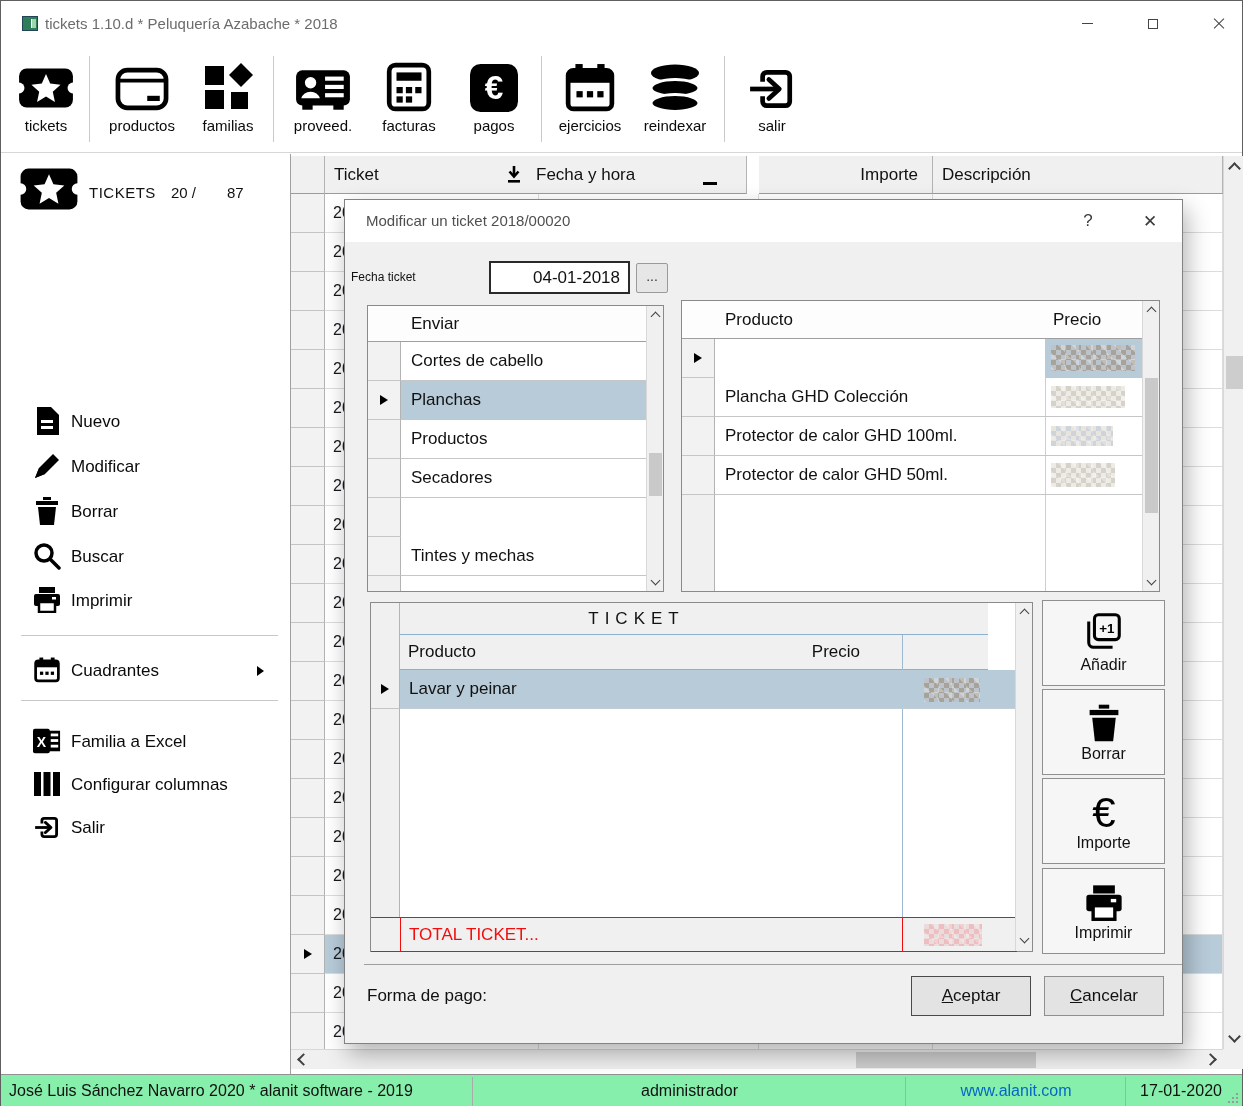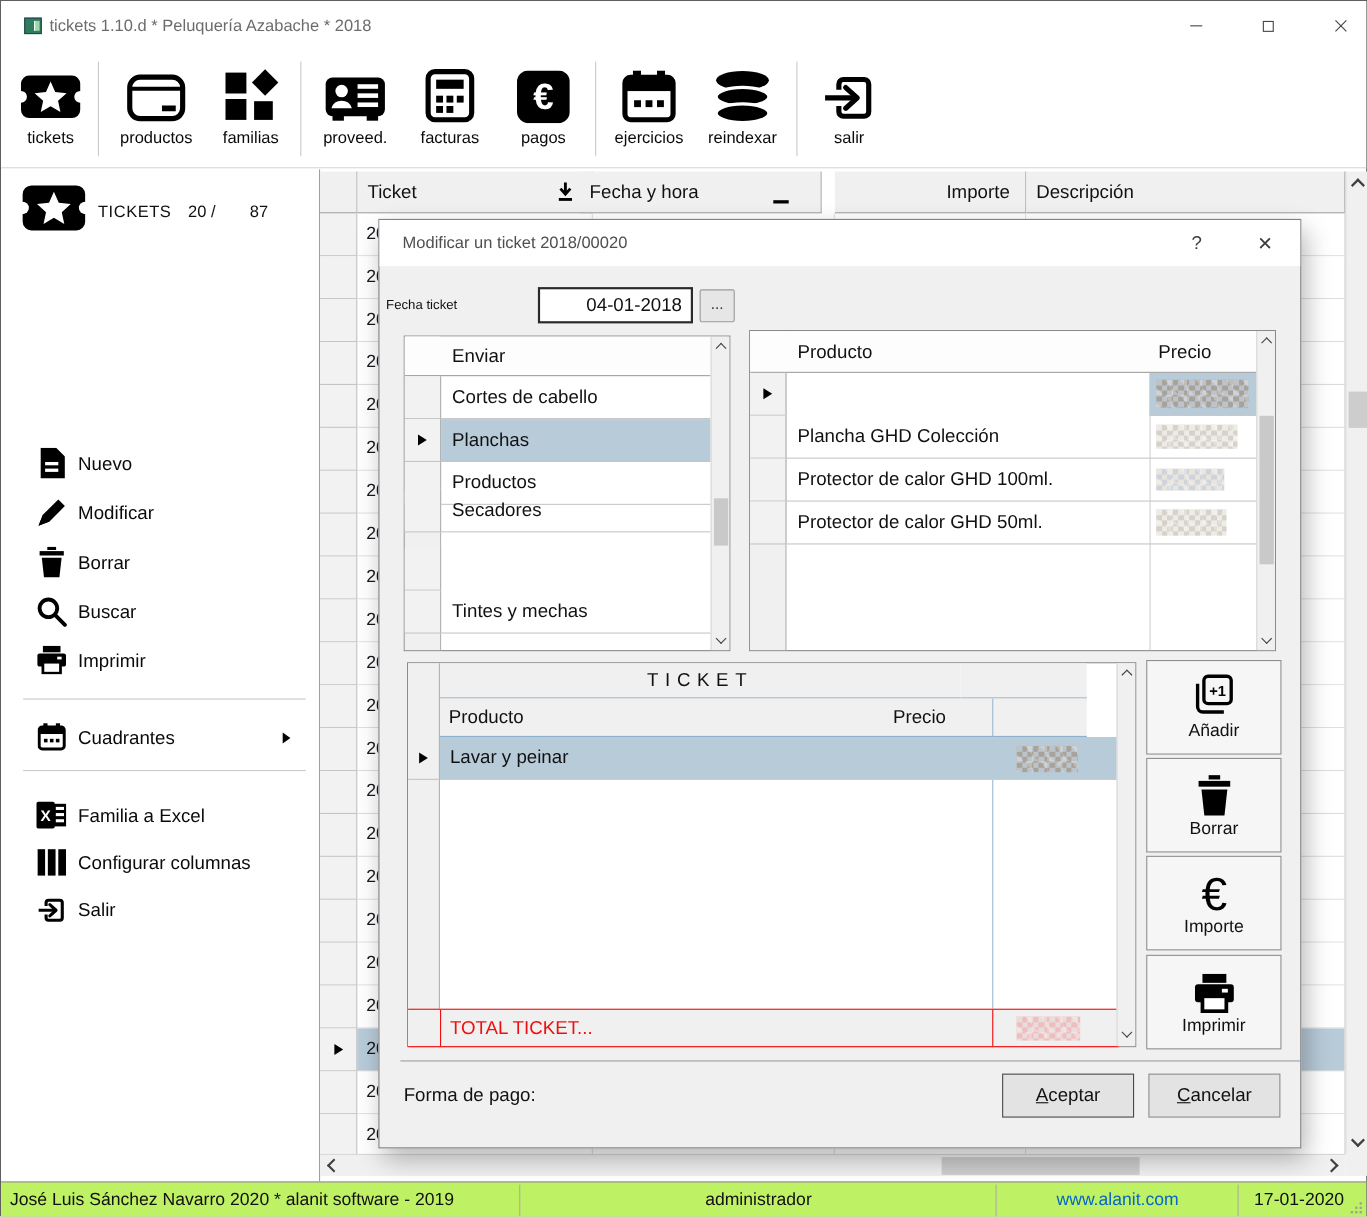--- a/index.html
+++ b/index.html
@@ -70,21 +70,21 @@
   .chv.small{width:7px;height:7px;border-width:1.5px}
   .sb-arr{position:absolute;display:flex;align-items:center;justify-content:center;width:17px;height:17px}
 
   #vscroll{left:1222px;top:155px;width:21px;height:893px}
   #vscroll .thumb{left:2px;top:200px;width:17px;height:33px}
   #hscroll{left:290px;top:1048px;width:932px;height:20px}
   #hscroll .thumb{left:565px;top:2px;width:180px;height:16px}
   #scroll-corner{position:absolute;left:1222px;top:1048px;width:21px;height:20px;background:#f0f0f0}
 
   
-  #statusbar{position:absolute;left:0;top:1073px;width:100%;height:33px;background:#bef264;border-top:1px solid #919191;font-size:16px}
+  #statusbar{position:absolute;left:0;top:1073px;width:100%;height:33px;background:#86efac;border-top:1px solid #919191;font-size:16px}
   .st-sec{position:absolute;top:0;height:33px;line-height:31px;overflow:hidden;white-space:nowrap}
   #st-owner{left:8px;width:460px}
   #st-user{left:472px;width:433px;text-align:center}
   #st-link{left:905px;width:220px;text-align:center;color:var(--link-blue)}
   #st-date{left:1125px;width:110px;text-align:center}
   .st-div{position:absolute;top:2px;width:1px;height:29px;background:#ababab}
   #grip{position:absolute;right:4px;bottom:4px;width:12px;height:12px}
   #grip i{position:absolute;width:2px;height:2px;background:#9a9a9a;box-shadow:0 0 #9a9a9a}
   #grip i:nth-child(1){right:0;bottom:8px}#grip i:nth-child(2){right:4px;bottom:4px}
   #grip i:nth-child(3){right:0;bottom:4px}#grip i:nth-child(4){right:0;bottom:0}
@@ -668,21 +668,21 @@
           <div class="lb-row sel" style="top: 75px;">
             <div class="lb-gut-cell">
               <span class="tri"></span>
             </div>
             <div class="lb-txt">Planchas</div>
           </div>
           <div class="lb-row" style="top: 114px;">
             <div class="lb-gut-cell"></div>
             <div class="lb-txt">Productos</div>
           </div>
-          <div class="lb-row" style="top: 139px;">
+          <div class="lb-row" style="top: 153px;">
             <div class="lb-gut-cell"></div>
             <div class="lb-txt">Secadores</div>
           </div>
           <div class="lb-row" style="top: 192px;">
             <div class="lb-gut-cell"></div>
           </div>
           <div class="lb-row" style="top: 231px;">
             <div class="lb-gut-cell"></div>
             <div class="lb-txt">Tintes y mechas</div>
           </div>

